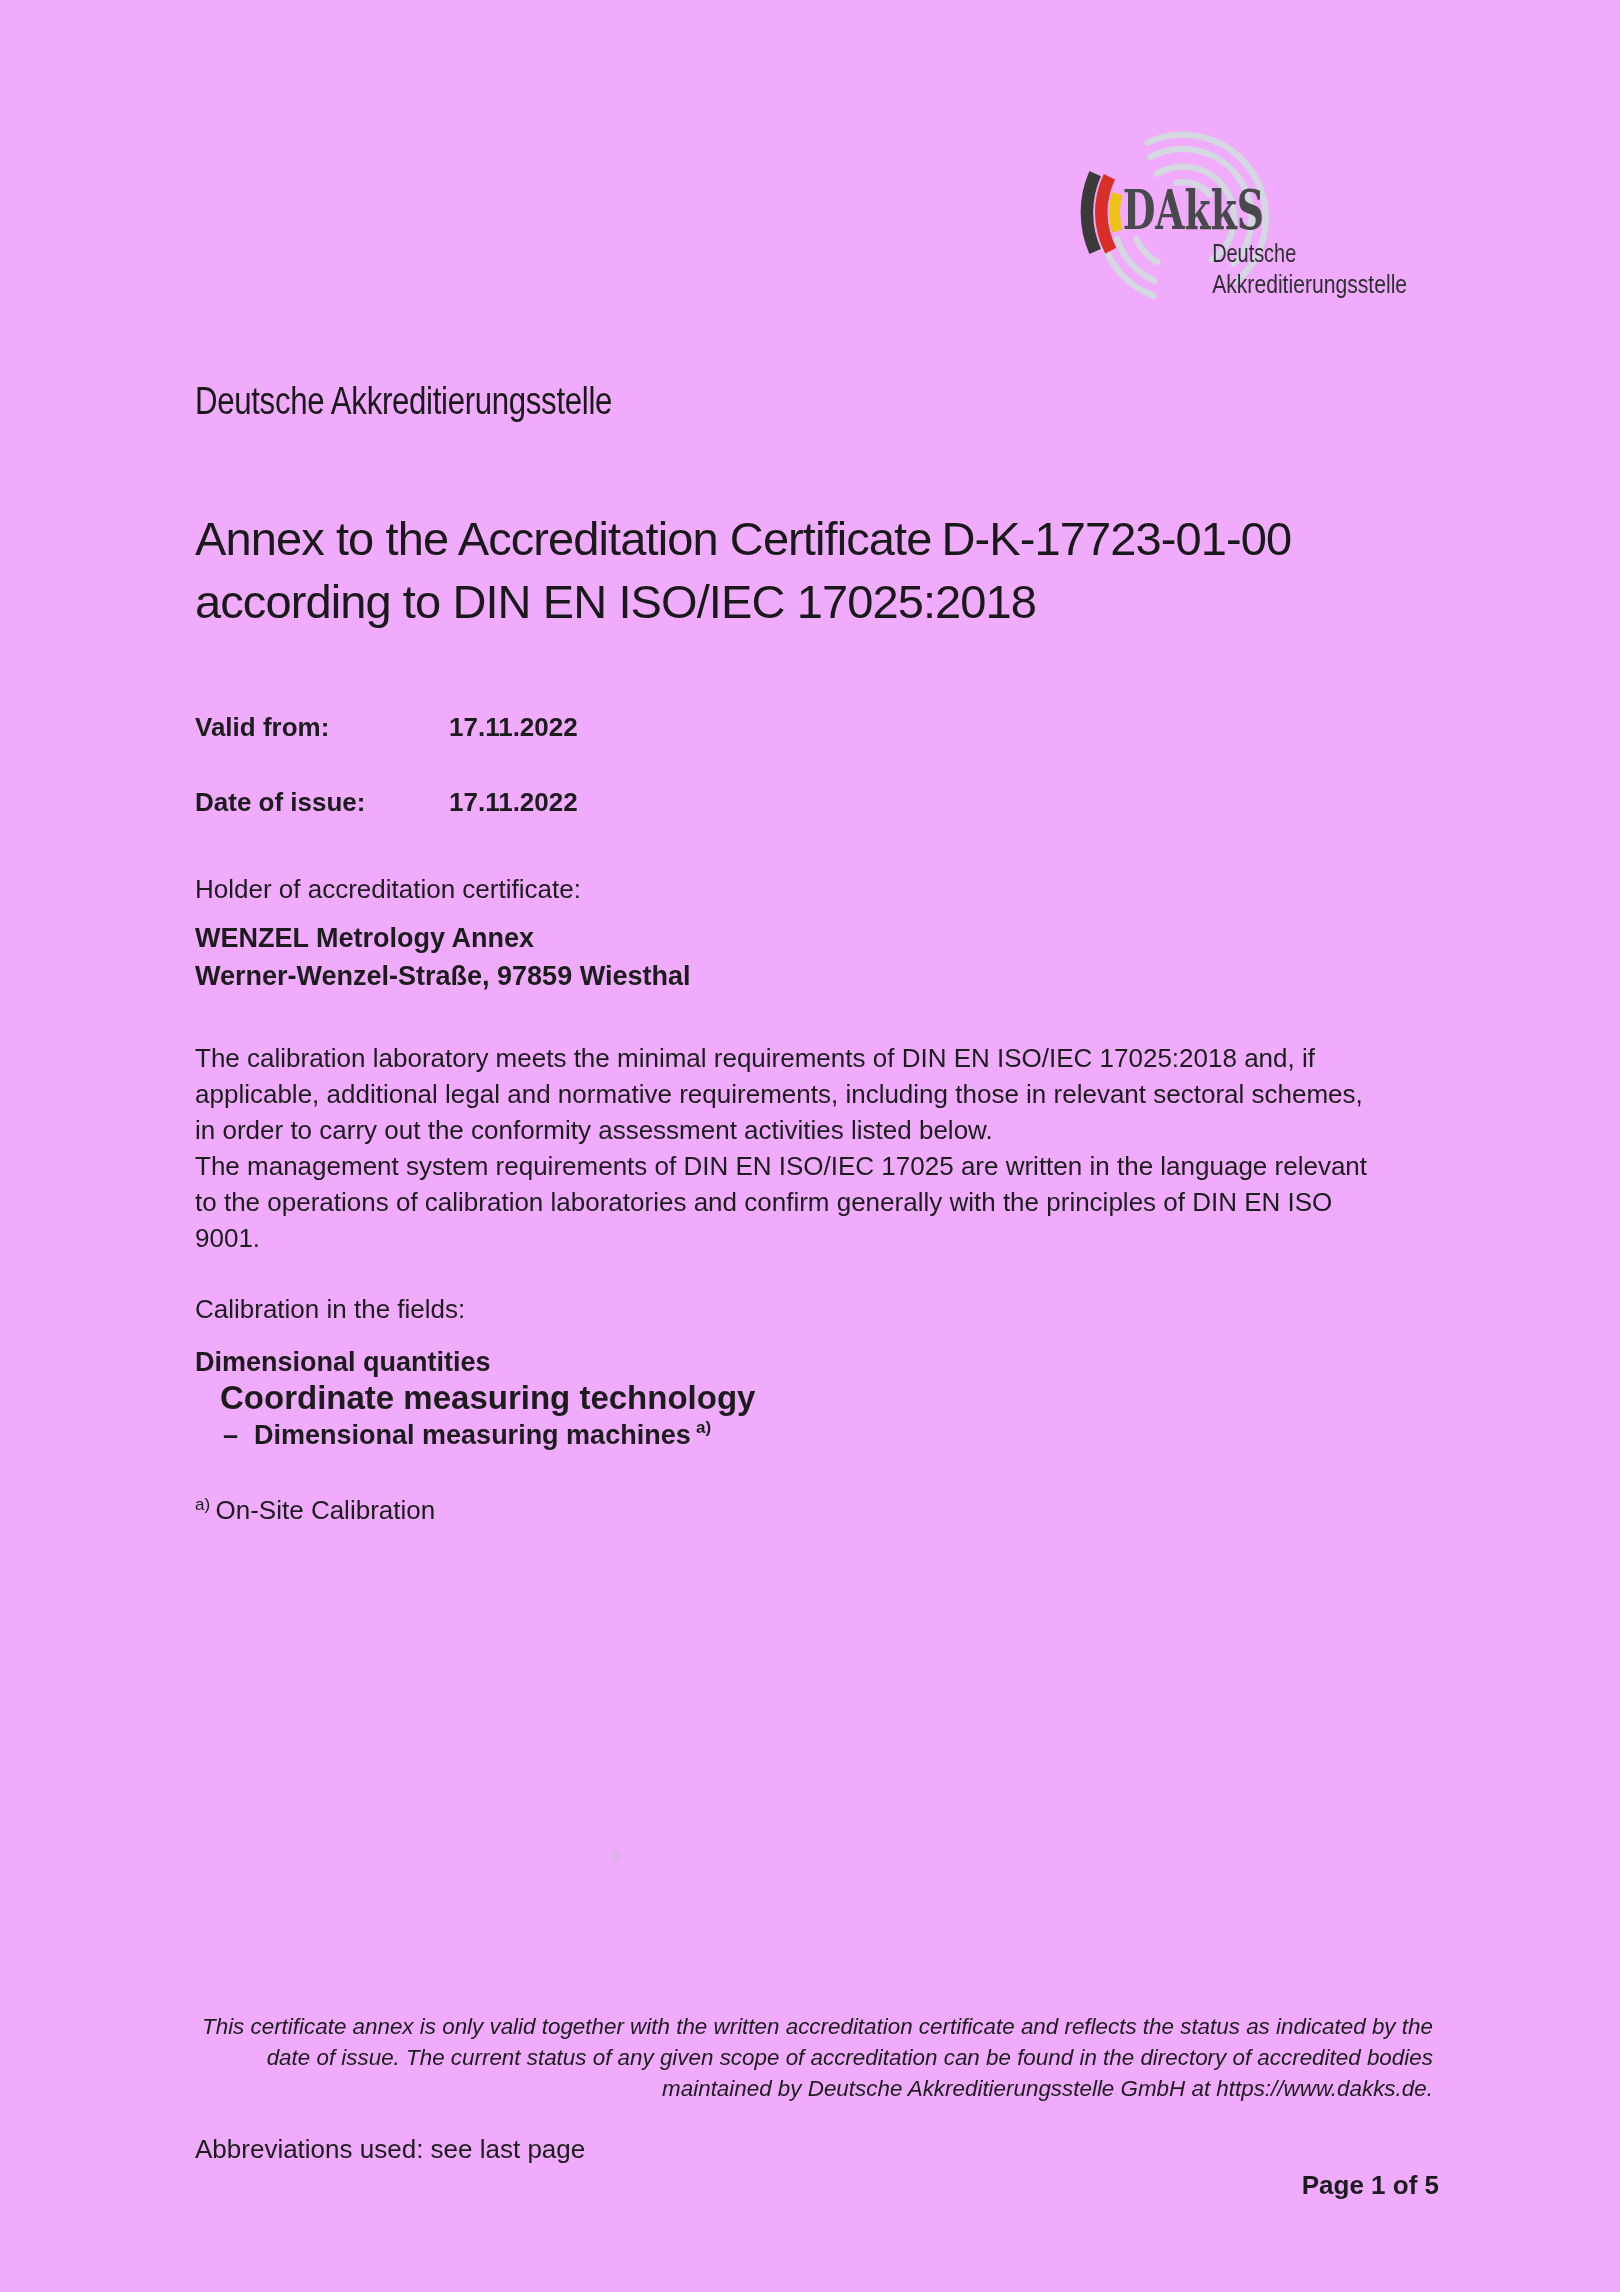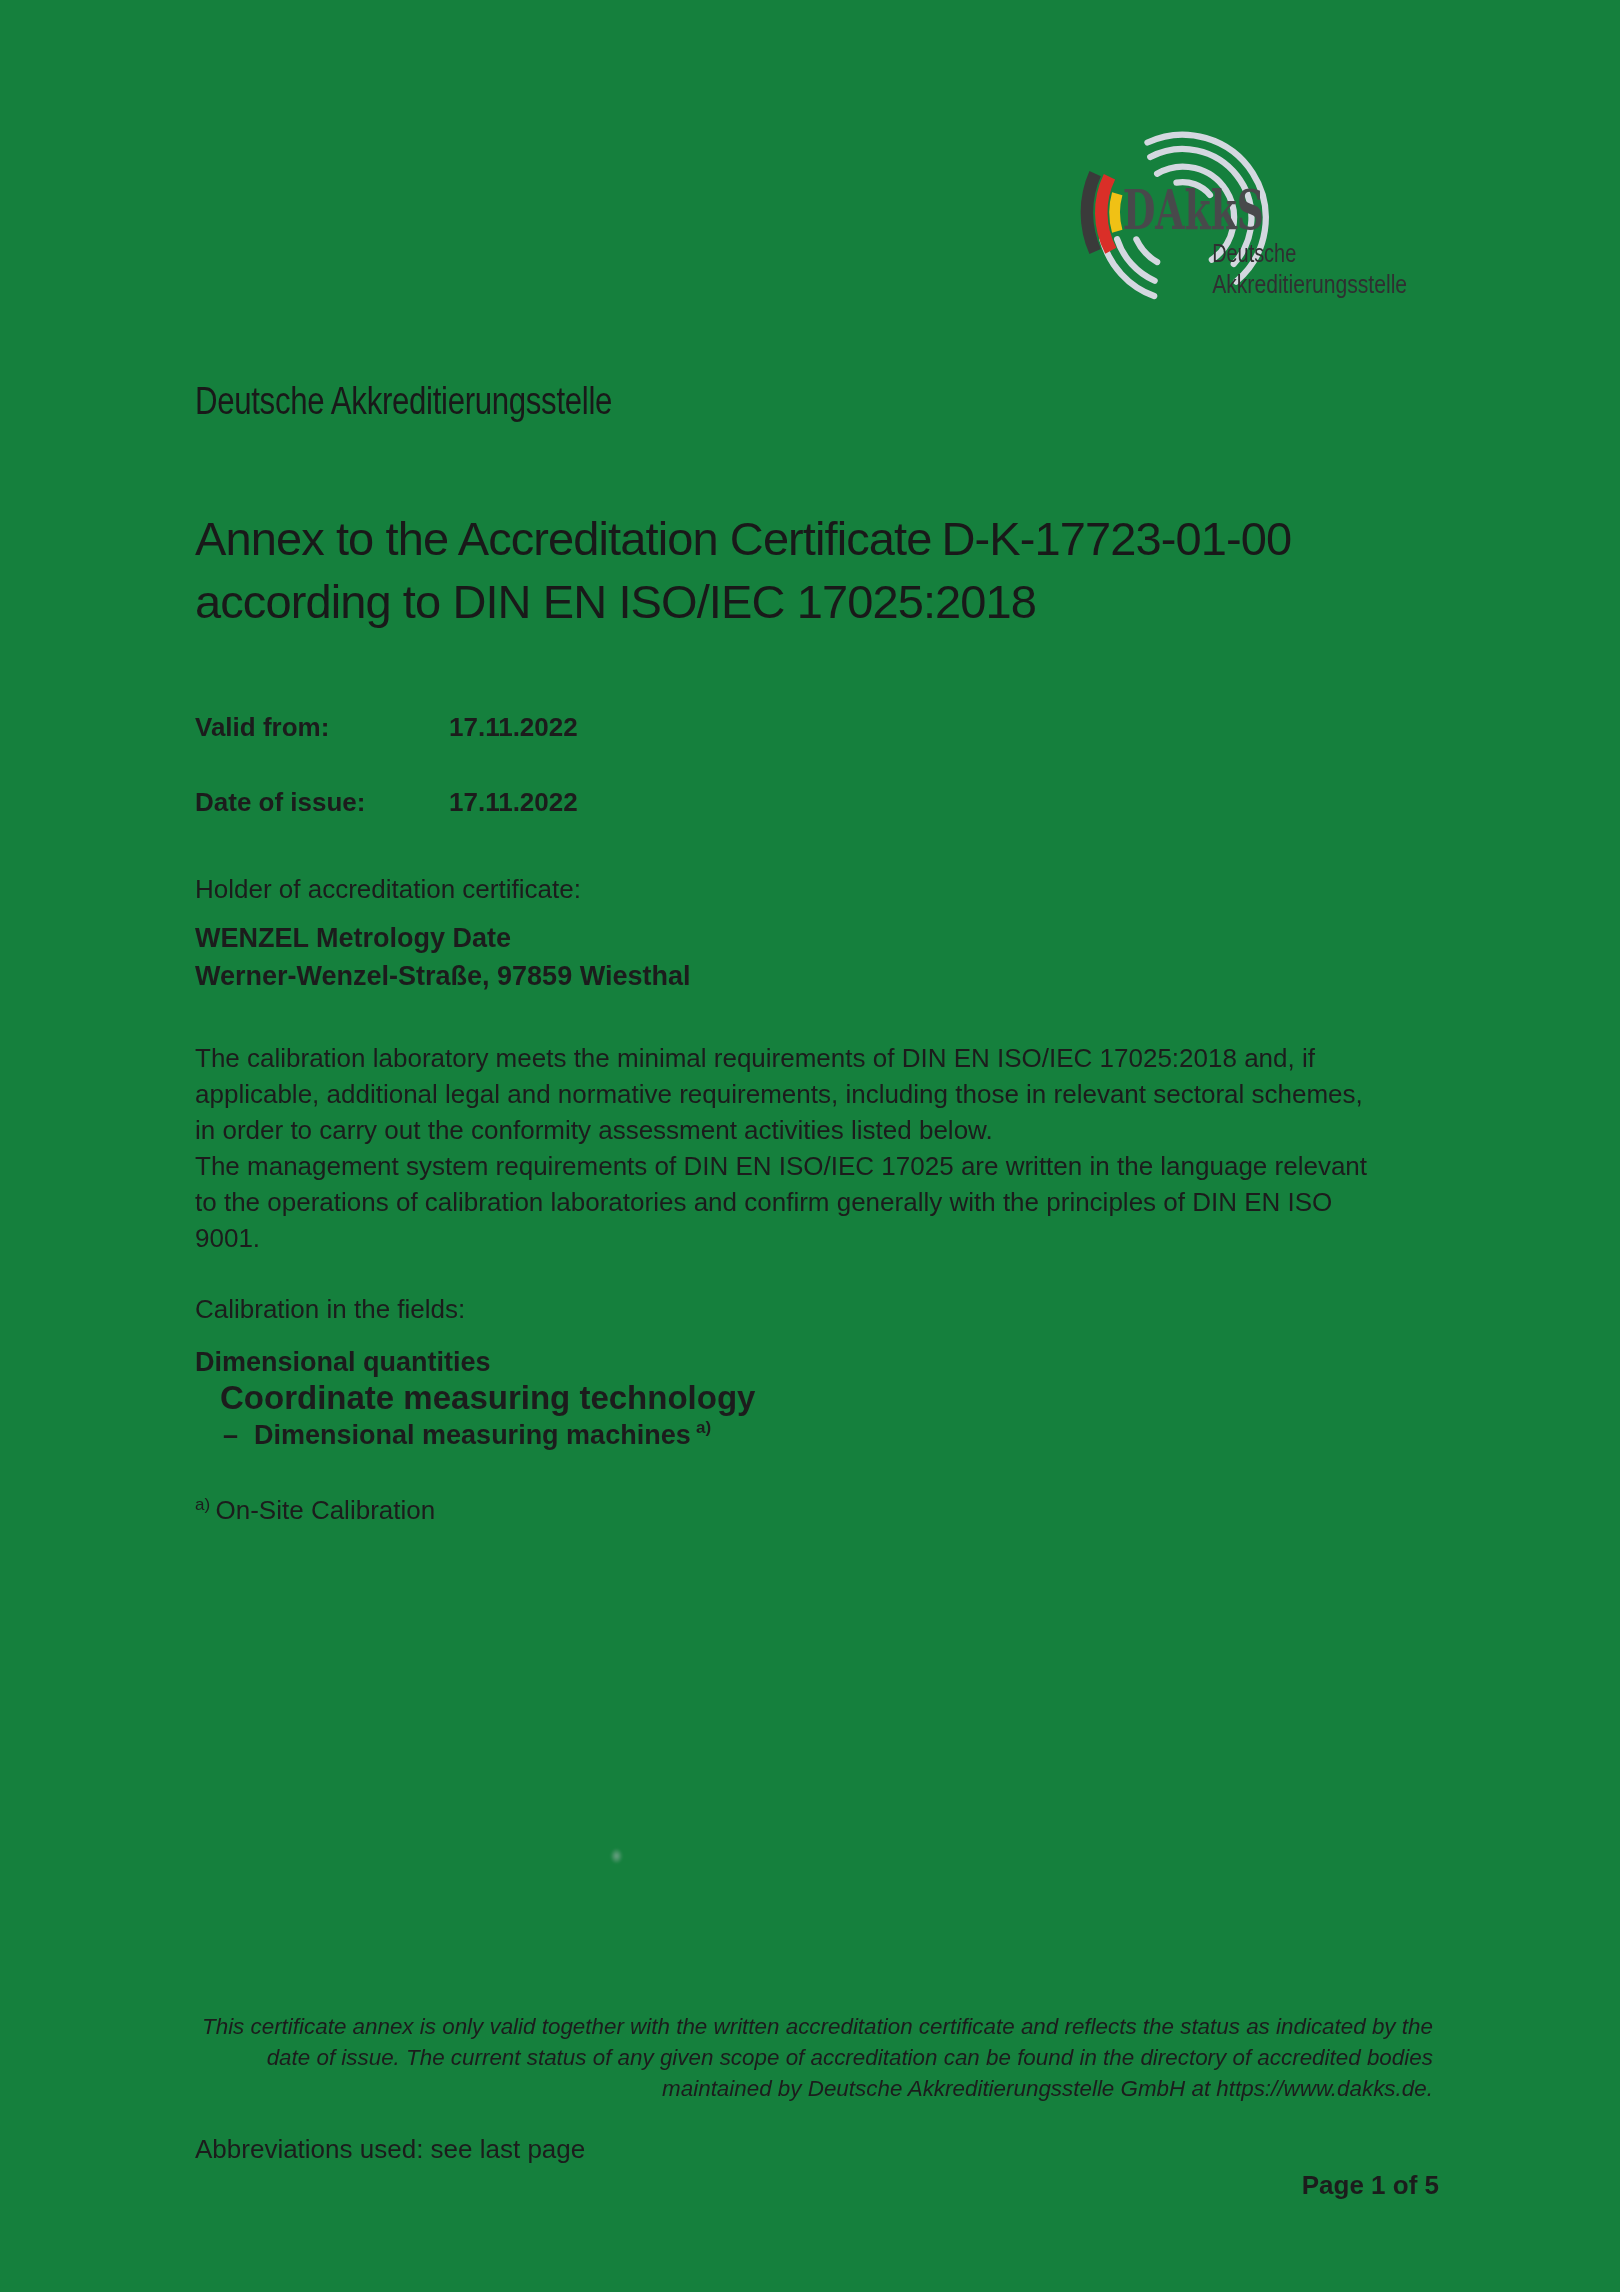--- a/index.html
+++ b/index.html
@@ -1,19 +1,19 @@
 <!DOCTYPE html>
 <html style="font-size:14.3px"><head>
 <meta charset="utf-8">
 <style>
   html,body{margin:0;padding:0;background:#ffffff;}
   .page{
     position:relative;
     width:1620px;height:2293px;
-    background:#15803d;
+    background:#f0abfc;
     font-family:"Liberation Sans", sans-serif;
     color:#1c1c1c;
     overflow:hidden;
   }
   .abs{position:absolute;}
 
   
   .logo{left:1057px;top:90px;width:448px;height:237px;}
 
   
@@ -119,21 +119,21 @@
     <span>Valid from:</span>
     <span class="value">17.11.2022</span>
   </div>
   <div class="abs meta-row row-issue">
     <span>Date of issue:</span>
     <span class="value">17.11.2022</span>
   </div>
 
   <div class="abs holder-intro">Holder of accreditation certificate:</div>
   <div class="abs holder-block">
-    <div>WENZEL Metrology Date</div>
+    <div>WENZEL Metrology Annex</div>
     <div>Werner-Wenzel-Straße, 97859 Wiesthal</div>
   </div>
 
   <div class="abs paragraph">The calibration laboratory meets the minimal requirements of DIN EN ISO/IEC 17025:2018 and, if
 applicable, additional legal and normative requirements, including those in relevant sectoral schemes,
 in order to carry out the conformity assessment activities listed below.
 The management system requirements of DIN EN ISO/IEC 17025 are written in the language relevant
 to the operations of calibration laboratories and confirm generally with the principles of DIN EN ISO
 9001.</div>
 

